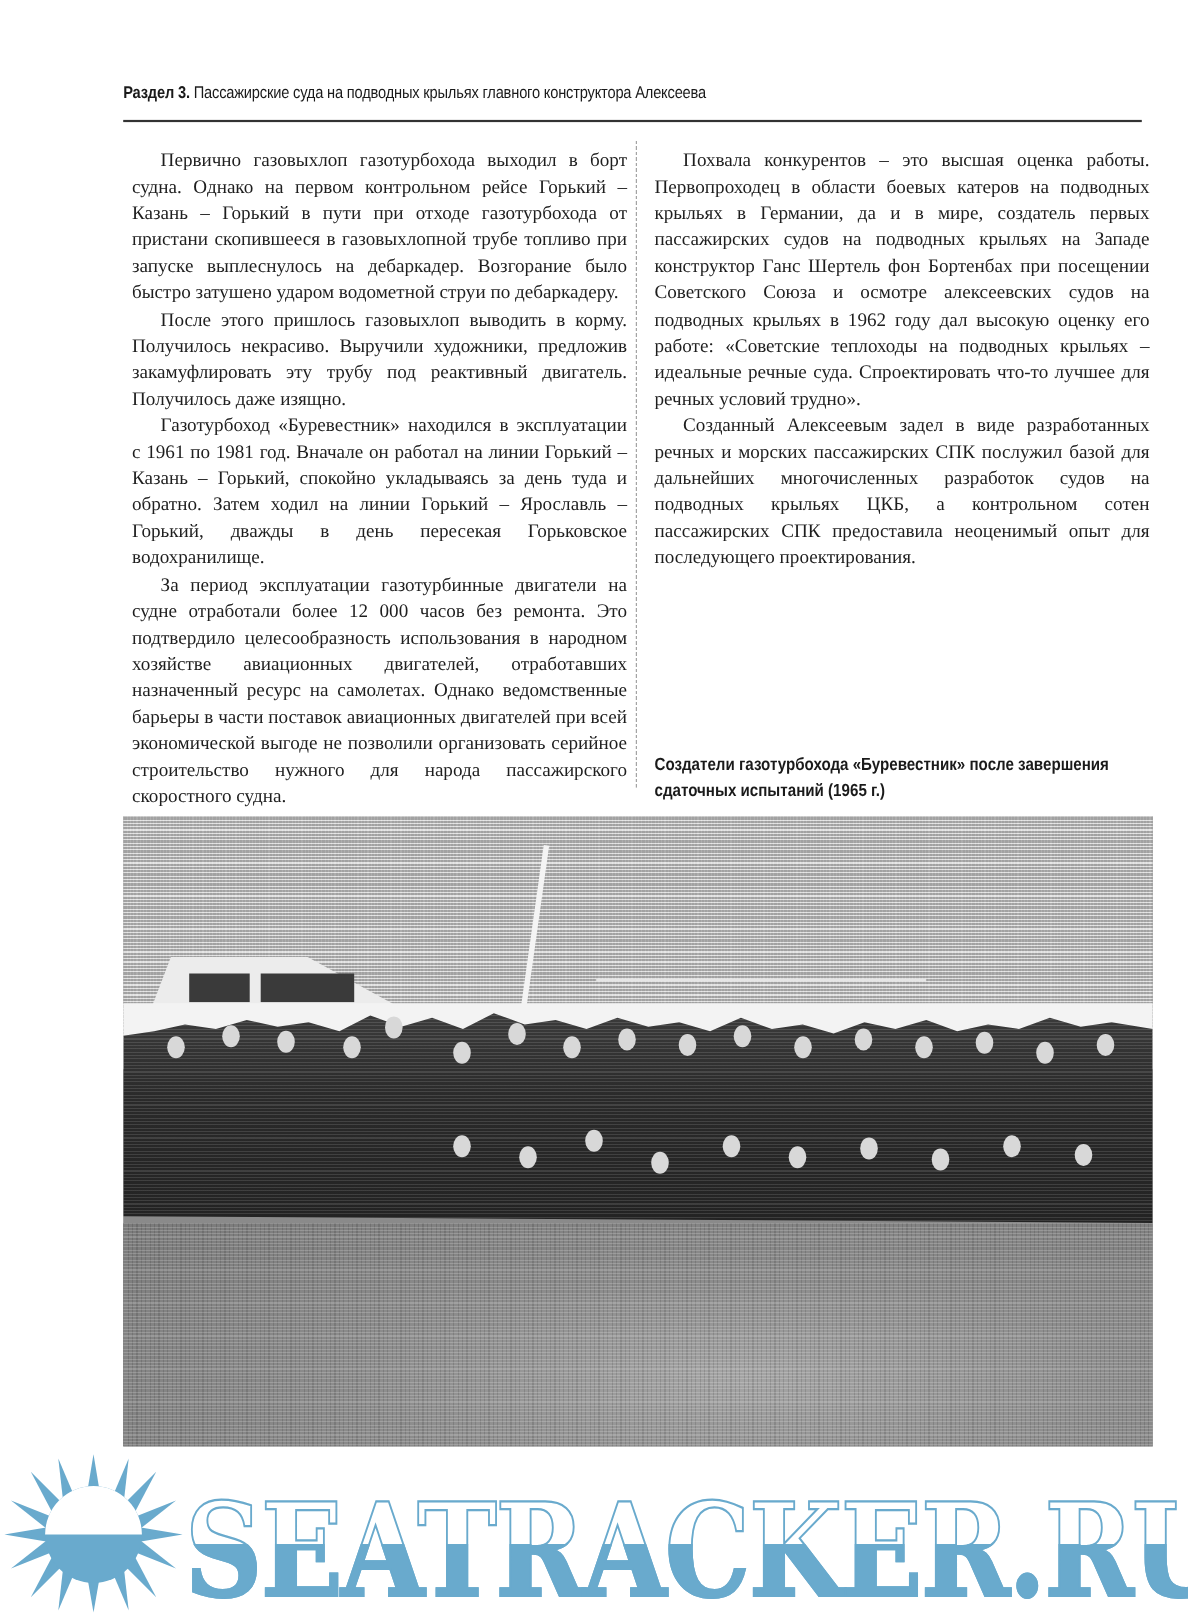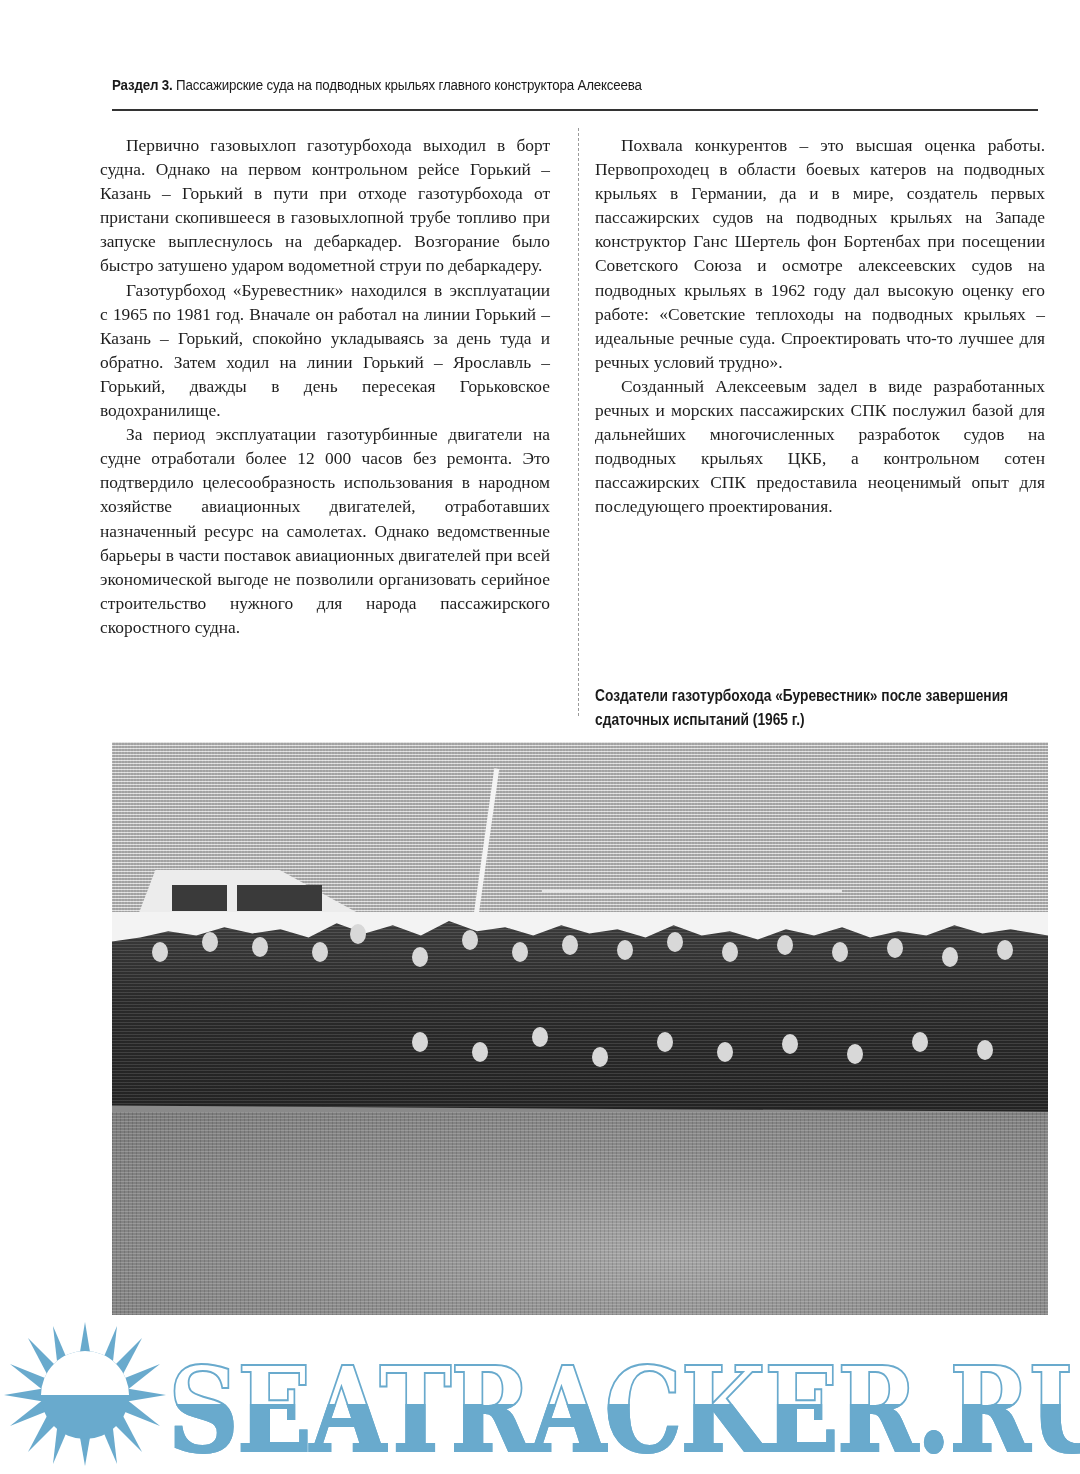--- a/index.html
+++ b/index.html
@@ -14,21 +14,21 @@
   }
   .running-head .sec { font-weight: bold; }
   .head-rule {
     position: absolute; left: 112px; top: 109px; width: 926px; height: 1.5px; background: #333;
   }
 
   .col {
     position: absolute; top: 133px; width: 450px;
     font-size: 17.4px; line-height: 24.1px; text-align: justify;
   }
-  .col-left { left: 100px; }
+  .col-left { left: 120px; }
   .col-right { left: 595px; }
   .col p { text-indent: 26px; }
 
   .col-divider {
     position: absolute; left: 578px; top: 128px; width: 1px; height: 588px;
     background: repeating-linear-gradient(to bottom, #9a9a9a 0 3px, transparent 3px 5px);
   }
 
   .caption {
     position: absolute; left: 595px; top: 684px; width: 450px;
@@ -103,21 +103,22 @@
 <body>
 
 <div class="running-head">
   <span class="sec">Раздел 3.</span>
   <span>Пассажирские суда на подводных крыльях главного конструктора Алексеева</span>
 </div>
 <div class="head-rule"></div>
 
 <div class="col col-left">
   <p>Первично газовыхлоп газотурбохода выходил в борт судна. Однако на первом контрольном рейсе Горький – Казань – Горький в пути при отходе газотурбохода от пристани скопившееся в газовыхлопной трубе топливо при запуске выплеснулось на дебаркадер. Возгорание было быстро затушено ударом водометной струи по дебаркадеру.</p>
-  <p>Газотурбоход «Буревестник» находился в эксплуатации с 1965 по 1981 год. Вначале он работал на линии Горький – Казань – Горький, спокойно укладываясь за день туда и обратно. Затем ходил на линии Горький – Ярославль – Горький, дважды в день пересекая Горьковское водохранилище.</p>
+  <p>После этого пришлось газовыхлоп выводить в корму. Получилось некрасиво. Выручили художники, предложив закамуфлировать эту трубу под реактивный двигатель. Получилось даже изящно.</p>
+  <p>Газотурбоход «Буревестник» находился в эксплуатации с 1961 по 1981 год. Вначале он работал на линии Горький – Казань – Горький, спокойно укладываясь за день туда и обратно. Затем ходил на линии Горький – Ярославль – Горький, дважды в день пересекая Горьковское водохранилище.</p>
   <p>За период эксплуатации газотурбинные двигатели на судне отработали более 12 000 часов без ремонта. Это подтвердило целесообразность использования в народном хозяйстве авиационных двигателей, отработавших назначенный ресурс на самолетах. Однако ведомственные барьеры в части поставок авиационных двигателей при всей экономической выгоде не позволили организовать серийное строительство нужного для народа пассажирского скоростного судна.</p>
 </div>
 
 <div class="col-divider"></div>
 
 <div class="col col-right">
   <p>Похвала конкурентов – это высшая оценка работы. Первопроходец в области боевых катеров на подводных крыльях в Германии, да и в мире, создатель первых пассажирских судов на подводных крыльях на Западе конструктор Ганс Шертель фон Бортенбах при посещении Советского Союза и осмотре алексеевских судов на подводных крыльях в 1962 году дал высокую оценку его работе: «Советские теплоходы на подводных крыльях – идеальные речные суда. Спроектировать что-то лучшее для речных условий трудно».</p>
   <p>Созданный Алексеевым задел в виде разработанных речных и морских пассажирских СПК послужил базой для дальнейших многочисленных разработок судов на подводных крыльях ЦКБ, а контрольном сотен пассажирских СПК предоставила неоценимый опыт для последующего проектирования.</p>
 </div>
 

